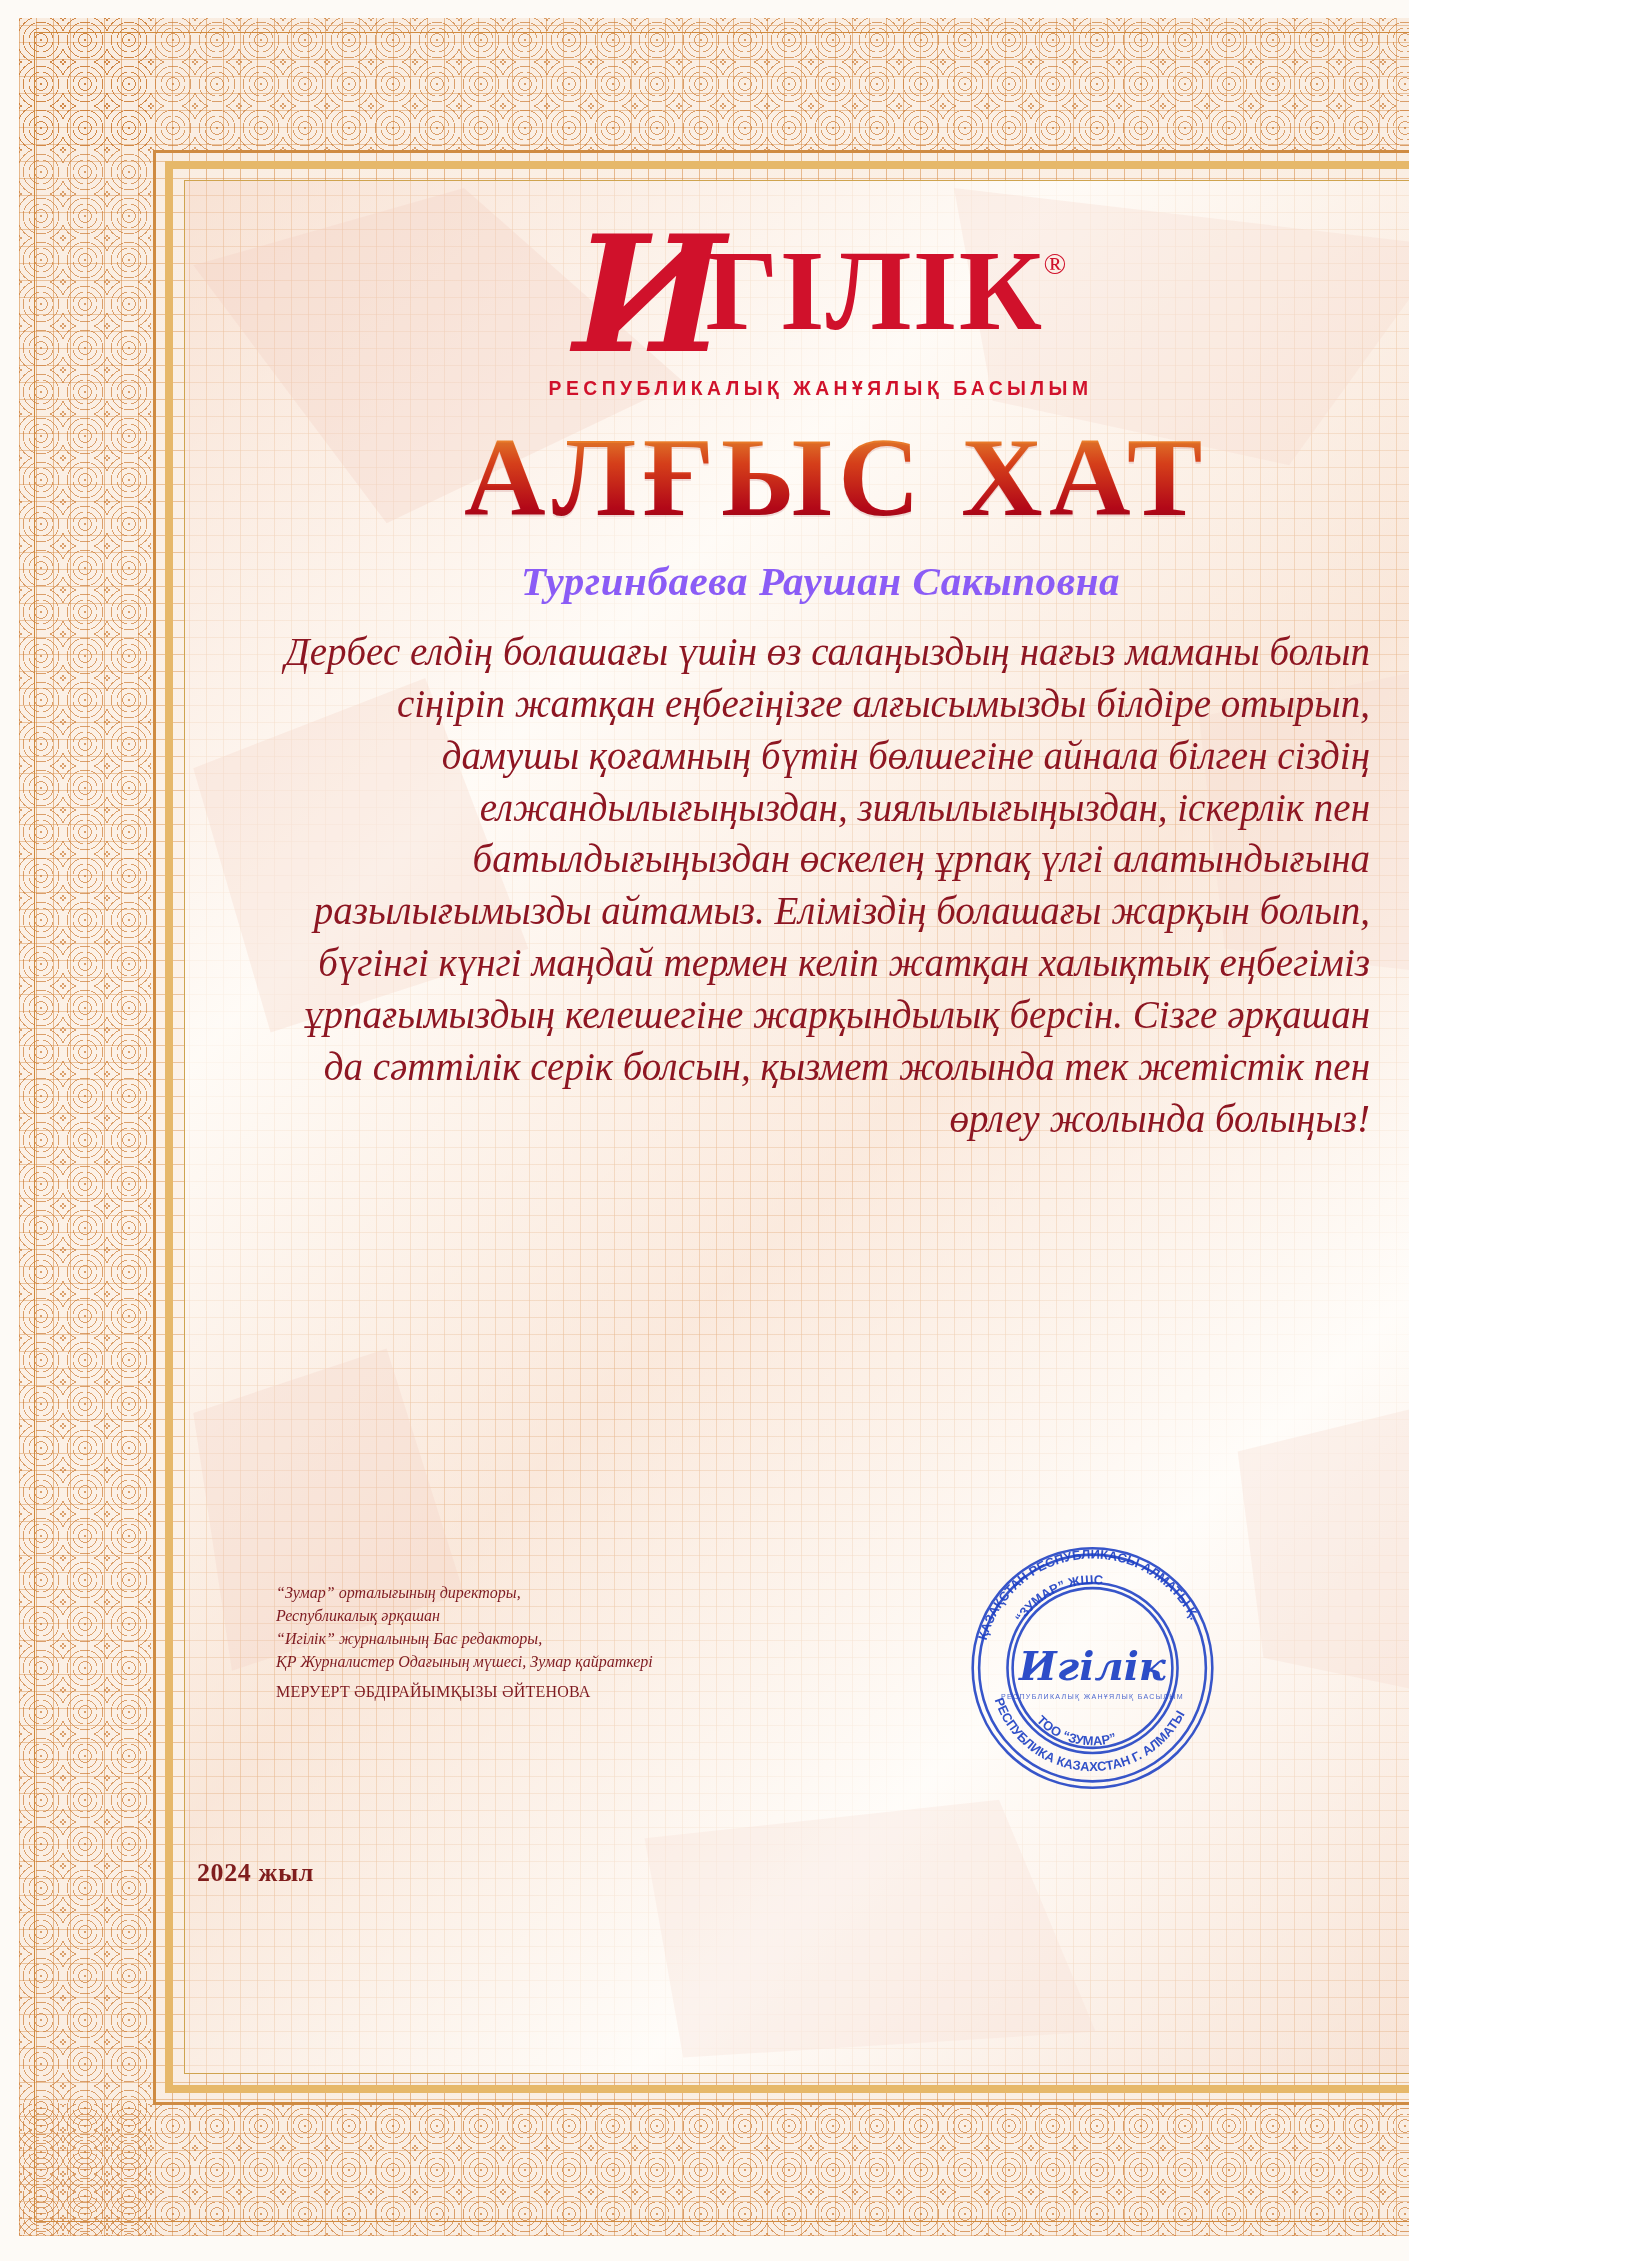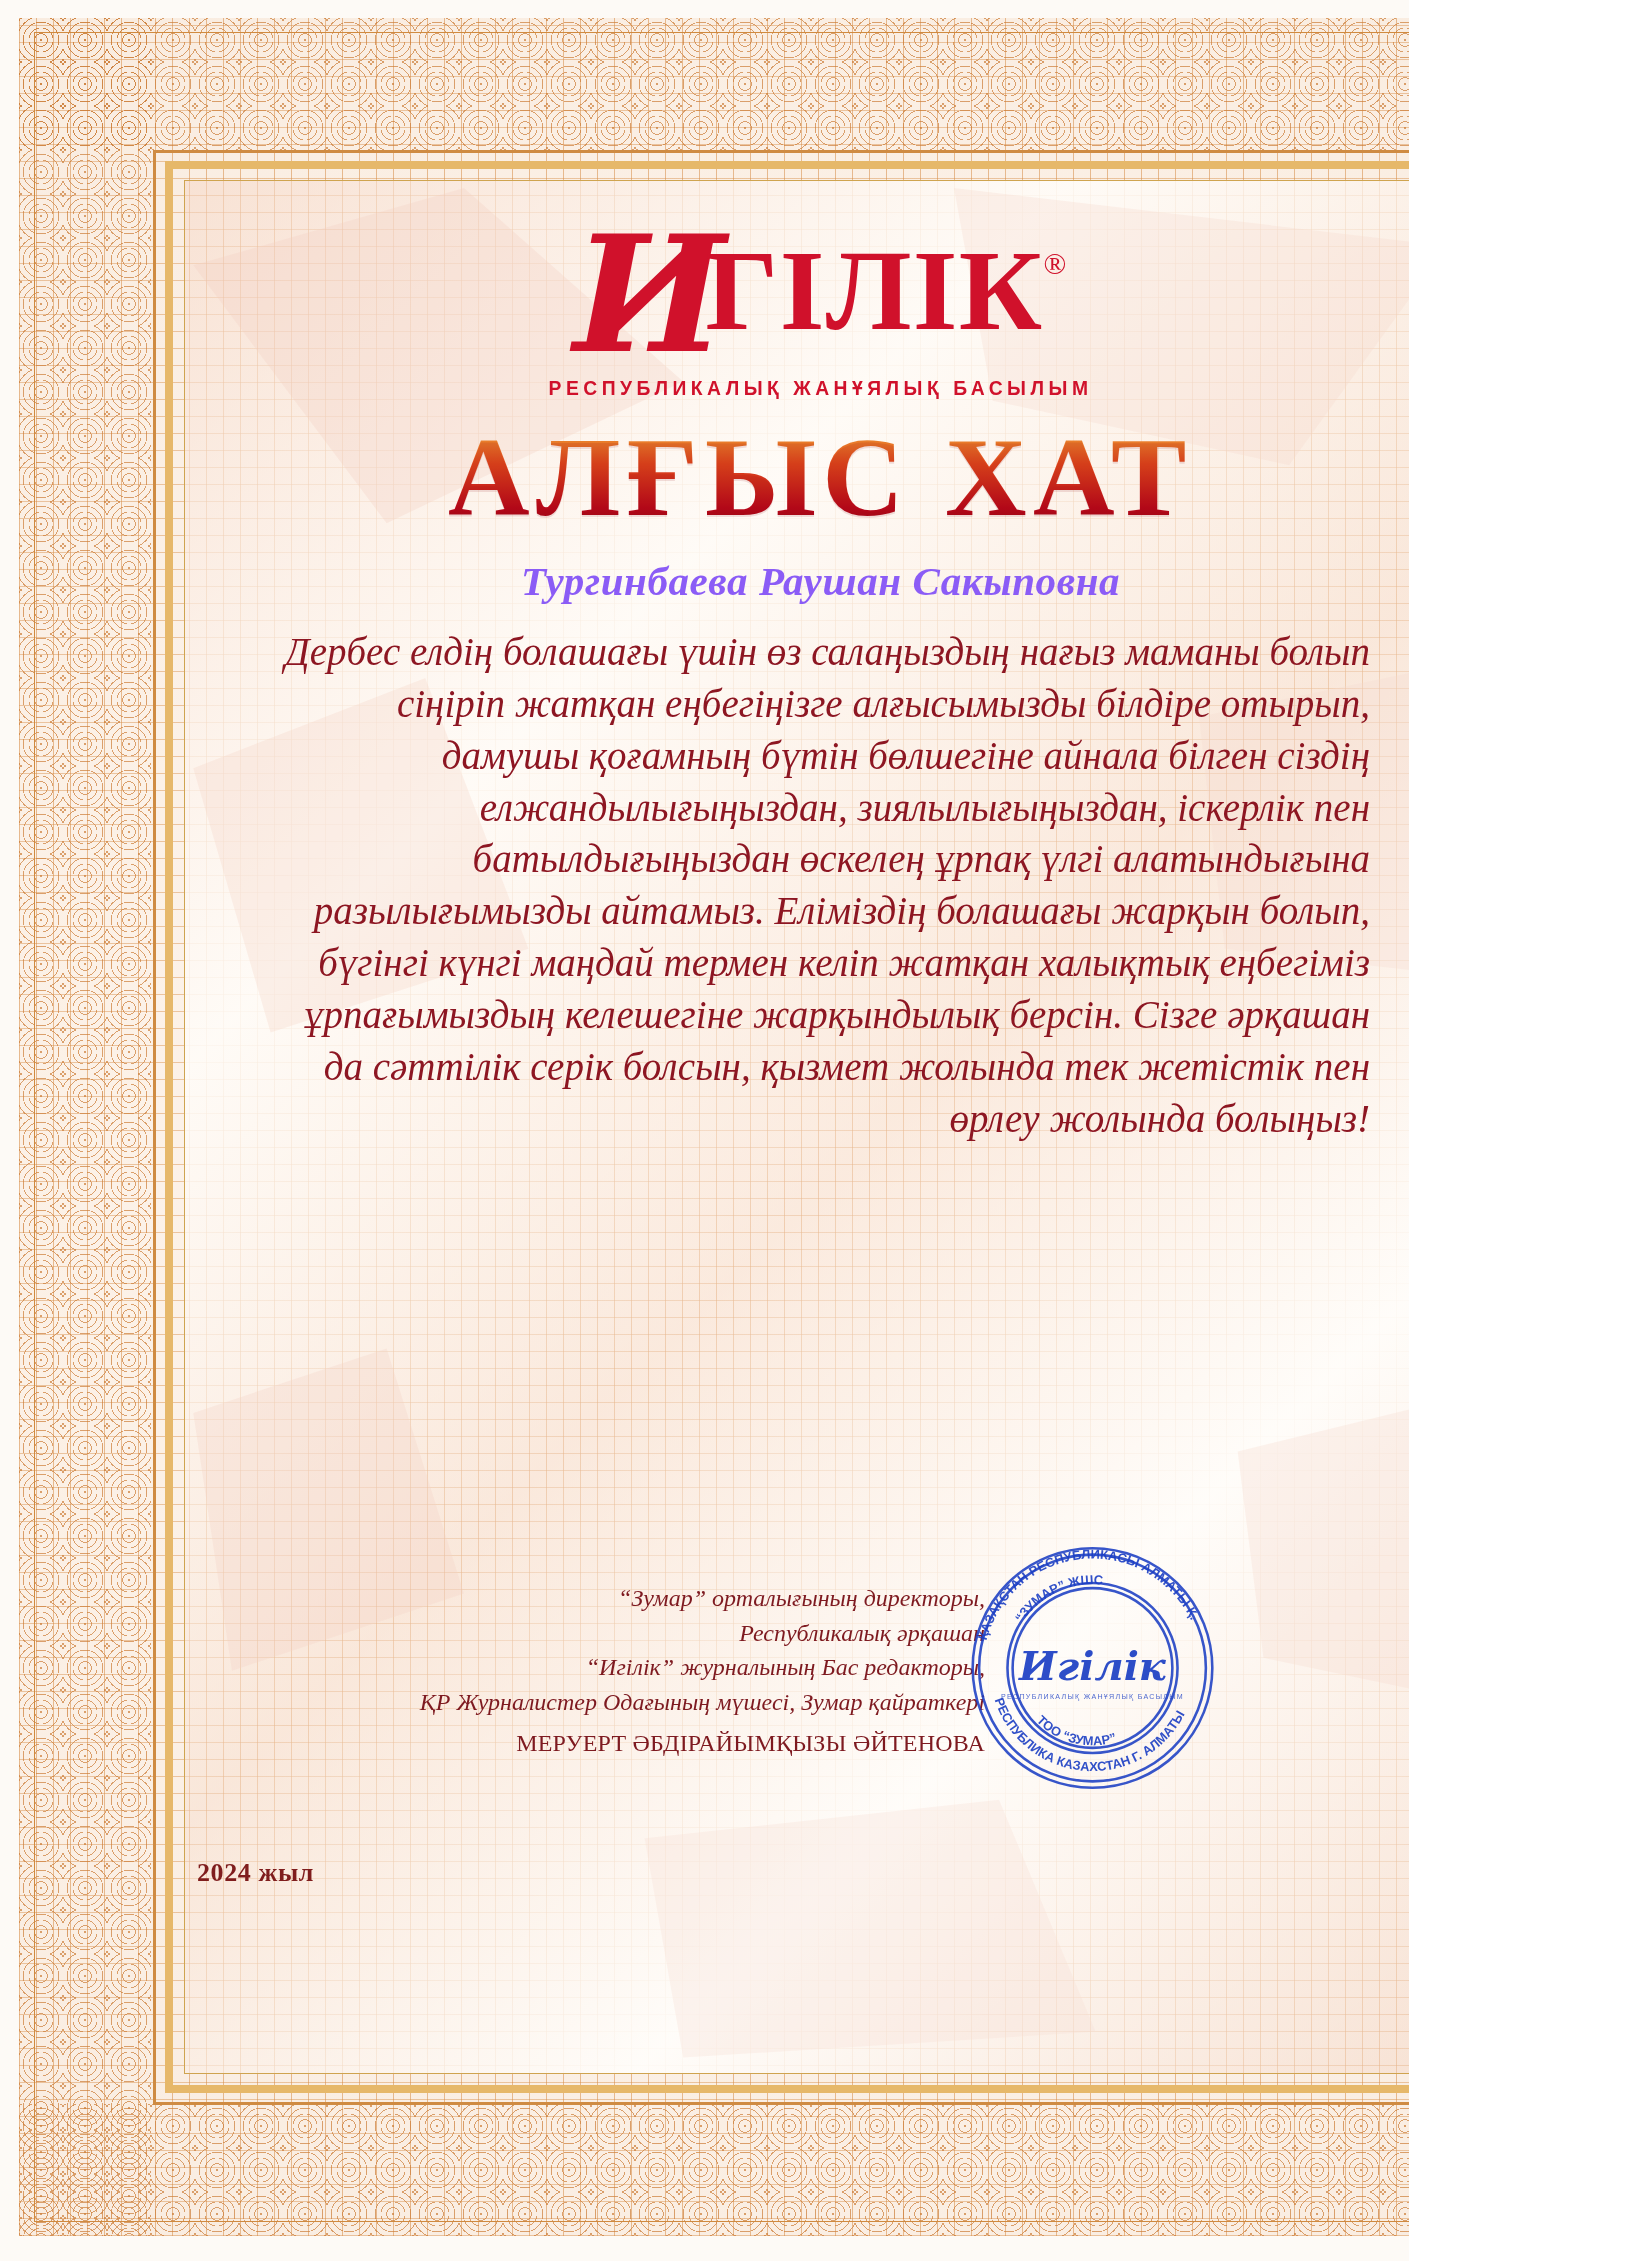--- a/index.html
+++ b/index.html
@@ -123,21 +123,21 @@
     color: #d0112b;
     font-family: "Liberation Sans", sans-serif;
     font-size: 19.3px;
     letter-spacing: 4.5px;
     font-weight: bold;
   }
 
   
   .title {
     position: absolute;
-    left: 0;
+    left: 16px;
     top: 232px;
     width: 1255px;
     text-align: center;
     font-family: "Liberation Serif", serif;
     font-weight: bold;
     font-size: 113px;
     letter-spacing: 6.4px;
     line-height: 1;
     background: linear-gradient(180deg, #f2b23a 0%, #e0481c 38%, #b8081a 78%, #8c0713 100%);
     -webkit-background-clip: text;
@@ -173,24 +173,23 @@
     color: #8d1622;
   }
 
   
   .signature {
     position: absolute;
     left: 83px;
     top: 1393px;
     width: 709px;
     font-family: "Liberation Serif", serif;
-    font-size: 24px;
+    font-size: 16px;
     line-height: 1.44;
     color: #7e1a20;
-    text-align: right;
   }
   .signature .line-italic { font-style: italic; }
   .signature .line-caps { font-style: normal; letter-spacing: 0.2px; margin-top: 7px; }
 
   
   .stamp {
     position: absolute;
     left: 761px;
     top: 1351px;
     width: 277px;

